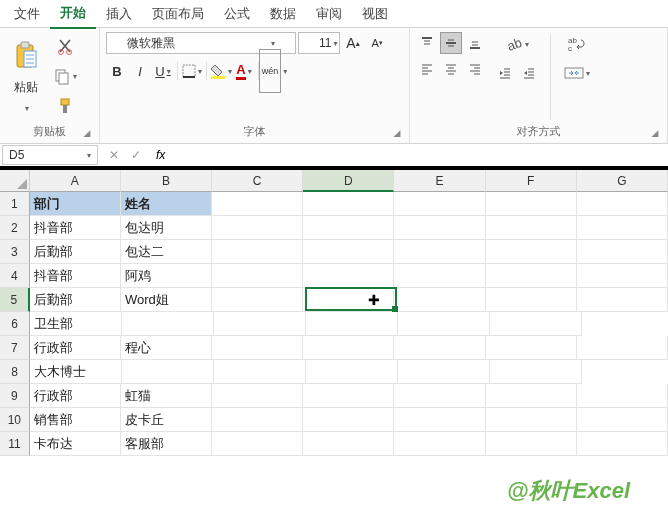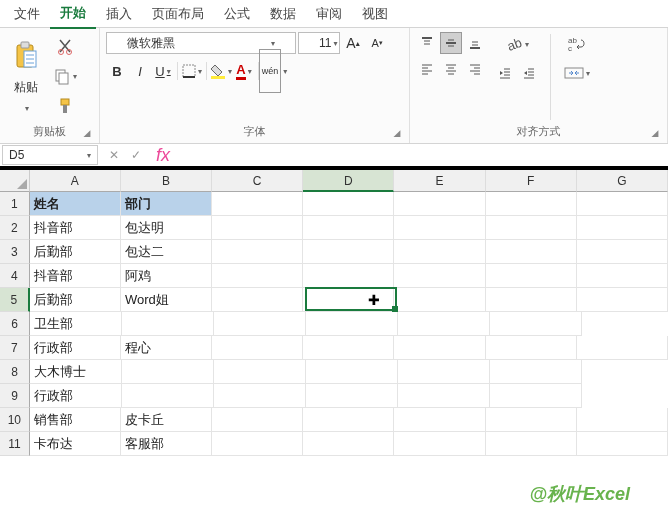--- a/index.html
+++ b/index.html
@@ -22,37 +22,37 @@
 .font-size{width:40px;justify-content:space-between}
 .fbtns{display:flex;gap:1px;margin-top:6px}
 .fbtn{width:22px;height:22px;display:flex;align-items:center;justify-content:center;cursor:pointer;font-size:13px}
 .align-grid{display:flex;flex-direction:column;gap:4px}
 .align-row{display:flex;gap:2px}
 .align-btn{width:22px;height:22px;display:flex;align-items:center;justify-content:center;cursor:pointer}
 .fxbar{display:flex;align-items:center;border-bottom:4px solid #000000;height:26px;background:#fff}
 .namebox{width:96px;border:1px solid #ccc;margin:2px;padding:2px 6px;font-size:12px;display:flex;align-items:center;justify-content:space-between;background:#fff}
 .fx-btns{display:flex;gap:2px;padding:0 4px;align-items:center}
 .fx-btn{width:20px;height:20px;display:flex;align-items:center;justify-content:center;color:#999;cursor:pointer}
-.fx-label{font-style:italic;color:#ec4899;padding:0 6px;font-size:18px}
+.fx-label{font-style:italic;color:#000000;padding:0 6px;font-size:12px}
 .fx-input{flex:1;border:none;padding:2px 6px;font-size:12px;outline:none}
 .sheet{position:relative}
 .colhdr{display:flex;height:22px;background:#f0f0f0}
 .corner{width:30px;border-right:1px solid #ccc;border-bottom:1px solid #aaa;background:#f0f0f0;position:relative}
 .corner::after{content:"";position:absolute;right:2px;bottom:2px;border:5px solid transparent;border-right-color:#aaa;border-bottom-color:#aaa}
 .ch{width:92px;text-align:center;border-right:1px solid #ddd;border-bottom:1px solid #aaa;line-height:22px;color:#333;font-size:12px;background:#f0f0f0}
 .ch.sel{background:#d7e4d3;border-bottom:2px solid #1a7b3e}
 .gridrow{display:flex;height:24px}
 .rh{width:30px;background:#f0f0f0;text-align:center;border-right:1px solid #aaa;border-bottom:1px solid #ddd;line-height:24px;color:#333;font-size:12px}
 .rh.sel{background:#d7e4d3;border-right:2px solid #1a7b3e}
 .cell{width:92px;border-right:1px solid #e4e4e4;border-bottom:1px solid #e4e4e4;padding:0 4px;line-height:24px;font-size:13px;overflow:hidden;white-space:nowrap;color:#222}
 .hdrcell{background:#b9d2ea;font-weight:bold}
 .active-cell{position:absolute;border:2px solid #1a7b3e;pointer-events:none}
 .active-cell::after{content:"";position:absolute;right:-3px;bottom:-3px;width:6px;height:6px;background:#1a7b3e}
 .cursor{position:absolute;font-size:14px;color:#000}
-.watermark{position:absolute;right:38px;bottom:18px;color:#68b34d;font-weight:bold;font-size:18px;font-style:italic}
+.watermark{position:absolute;right:38px;bottom:18px;color:#68b34d;font-weight:bold;font-size:22px;font-style:italic}
 svg{display:block}
 </style>
 </head>
 <body>
 
 <div class="tabbar" id="tabbar">
     <div class="tab">文件</div>
     <div class="tab active">开始</div>
     <div class="tab">插入</div>
     <div class="tab">页面布局</div>
@@ -275,22 +275,22 @@
       <div class="ch">B</div>
       <div class="ch">C</div>
       <div class="ch sel">D</div>
       <div class="ch">E</div>
       <div class="ch">F</div>
       <div class="ch">G</div>
     </div>
   <div id="gridbody">
       <div class="gridrow">
         <div class="rh">1</div>
+        <div class="cell hdrcell">部门</div>
         <div class="cell hdrcell">姓名</div>
-        <div class="cell hdrcell">部门</div>
         <div class="cell"></div>
         <div class="cell"></div>
         <div class="cell"></div>
         <div class="cell"></div>
         <div class="cell"></div>
       </div>
       <div class="gridrow">
         <div class="rh">2</div>
         <div class="cell">抖音部</div>
         <div class="cell">包达明</div>
@@ -354,20 +354,21 @@
         <div class="cell">大木博士</div>
         <div class="cell"></div>
         <div class="cell"></div>
         <div class="cell"></div>
         <div class="cell"></div>
         <div class="cell"></div>
       </div>
       <div class="gridrow">
         <div class="rh">9</div>
         <div class="cell">行政部</div>
+        <div class="cell">虹猫</div>
         <div class="cell"></div>
         <div class="cell"></div>
         <div class="cell"></div>
         <div class="cell"></div>
         <div class="cell"></div>
       </div>
       <div class="gridrow">
         <div class="rh">10</div>
         <div class="cell">销售部</div>
         <div class="cell">皮卡丘</div>

